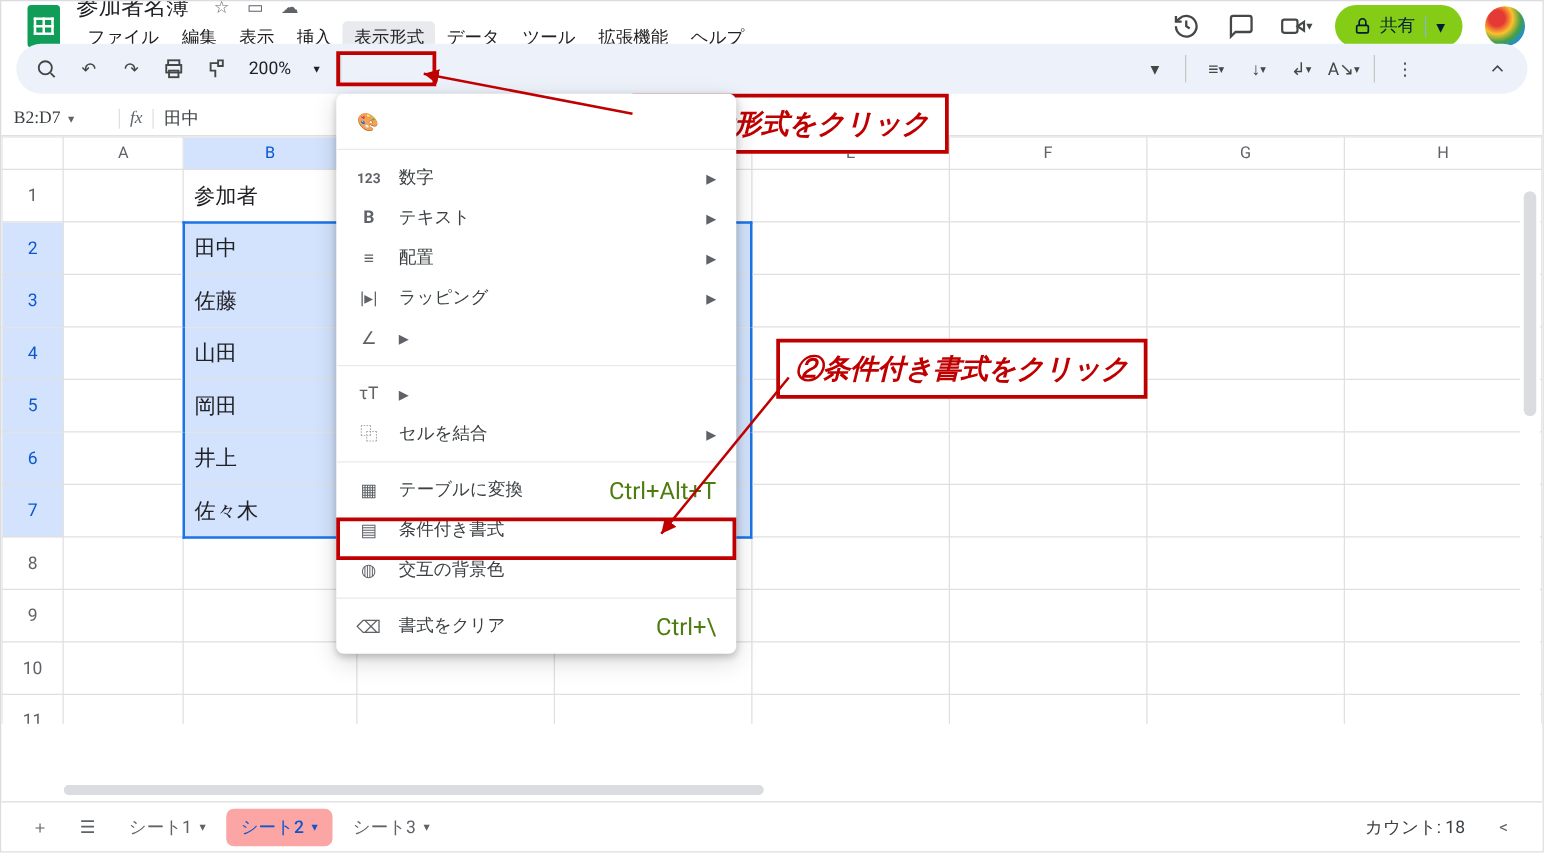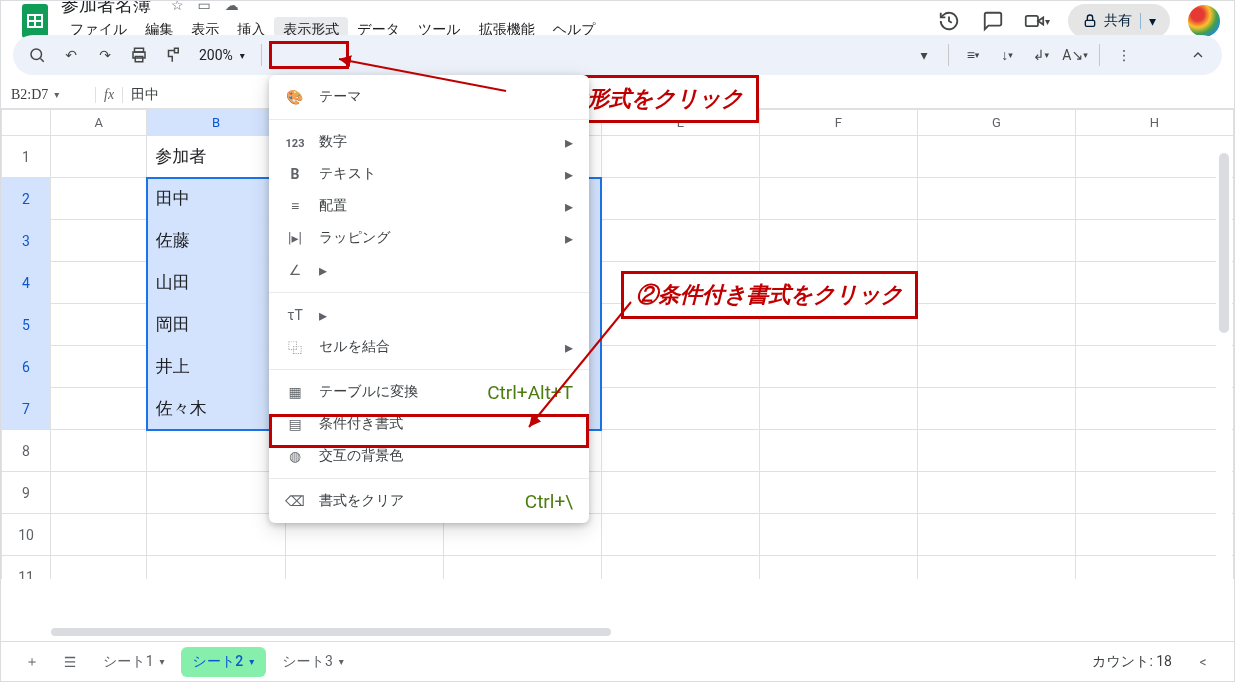--- a/index.html
+++ b/index.html
@@ -41,21 +41,21 @@
   }
   .doc-title { font-size: 18px; color:#202124; margin-right:10px; }
   .title-icons { display:flex; gap:14px; color:#5f6368; align-items:center;}
   .title-icons span { cursor:pointer; }
   .right-actions {
     margin-left:auto; display:flex; align-items:center; gap:18px;
   }
   .icon-btn { color:#444746; width:26px; height:26px; display:flex;align-items:center;justify-content:center; cursor:pointer;}
   .share-btn {
     display:flex; align-items:center; gap:6px;
-    background:#e5e5e5; border-radius: 40px;
+    background:#84cc16; border-radius: 40px;
     padding: 8px 14px; font-size:14px; color:#001d35; cursor:pointer;
   }
   .share-btn .caret { border-left:1px solid #8ab4d8; padding-left:8px; margin-left:2px;}
   .avatar {
     width:32px; height:32px; border-radius:50%;
     background: radial-gradient(circle at 30% 30%, #e53935 20%, #fbc02d 40%, #43a047 60%, #1e88e5 80%);
   }
   
   .menu-bar {
     display:flex; align-items:center; gap: 0;
@@ -65,21 +65,21 @@
   .menu-bar .mi { padding: 4px 9px; border-radius:4px; cursor:pointer;}
   .menu-bar .mi.active { background:#e8eaed; }
   
   .toolbar {
     margin: 0 12px; height:40px; background:#edf2fa; border-radius: 24px;
     display:flex; align-items:center; padding: 0 12px; gap: 10px; color:#444746;
     position:relative;
   }
   .toolbar .tb { width:24px; height:24px; display:flex;align-items:center;justify-content:center; cursor:pointer;}
   .toolbar .divider { width:1px; height:22px; background:#c7c7c7; margin:0 2px;}
-  .toolbar .zoom { font-size:14px; color:#202124; padding:0 4px; display:flex;align-items:center;gap:7px;}
+  .toolbar .zoom { font-size:14px; color:#202124; padding:0 4px; display:flex;align-items:center;gap:18px;}
   .toolbar .collapse { margin-left:auto; }
   .toolbar-right { display:flex; align-items:center; gap:10px; margin-left:auto;}
   
   .formula-row {
     display:flex; align-items:center; height:28px; border-bottom:1px solid #e0e0e0; margin-top:6px;font-family:Liberation Serif, serif;
   }
   .name-box {
     width:94px; display:flex; align-items:center; padding:0 6px 0 10px; font-size:14px; color:#3c4043;
     gap:6px;
   }
@@ -140,21 +140,21 @@
   .sheet-tabs {
     position:absolute; left:0; right:0; bottom:0; height:40px;
     display:flex; align-items:center; padding:0 14px; gap:4px;
     border-top:1px solid #dadce0; background:#fff;
   }
   .sheet-tabs .tab-btn { width:34px; height:34px; display:flex;align-items:center;justify-content:center; color:#5f6368; cursor:pointer;}
   .sheet-tab {
     display:flex; align-items:center; gap:6px; padding:6px 12px;
     font-size:14px; color:#5f6368; border-radius:6px; cursor:pointer;
   }
-  .sheet-tab.active { color:#0b57d0; background:#86efac; font-weight:500;}
+  .sheet-tab.active { color:#0b57d0; background:#fca5a5; font-weight:500;}
   .sheet-tabs .right { margin-left:auto; display:flex; align-items:center; gap:14px; color:#3c4043;}
   
   .vscroll { position:absolute; right:2px; top:150px; width:16px; bottom:44px; background:#fff;}
   .vscroll .thumb{position:absolute; left:3px; right:3px; top:2px; height:180px; background:#dadce0; border-radius:8px;}
   .hscroll { position:absolute; left:50px; right:20px; bottom:42px; height:14px;}
   .hscroll .thumb{position:absolute; top:3px; bottom:3px; left:0; width:560px; background:#dadce0; border-radius:8px;}
 </style>
 </head>
 <body>
 
@@ -417,21 +417,20 @@
           <td></td>
           <td></td>
         </tr>
       </tbody>
 </table>
 </div>
 
 <div class="dropdown">
   <div class="dd-item">
     <span class="ico">🎨</span>
-    <span class="lbl">テーマ</span>
   </div>
   <div class="dd-sep"></div>
   <div class="dd-item">
     <span class="ico"><b style="font-size:11px;">123</b></span>
     <span class="lbl">数字</span>
     <span class="sub">▸</span>
   </div>
   <div class="dd-item">
     <span class="ico"><b>B</b></span>
     <span class="lbl">テキスト</span>

